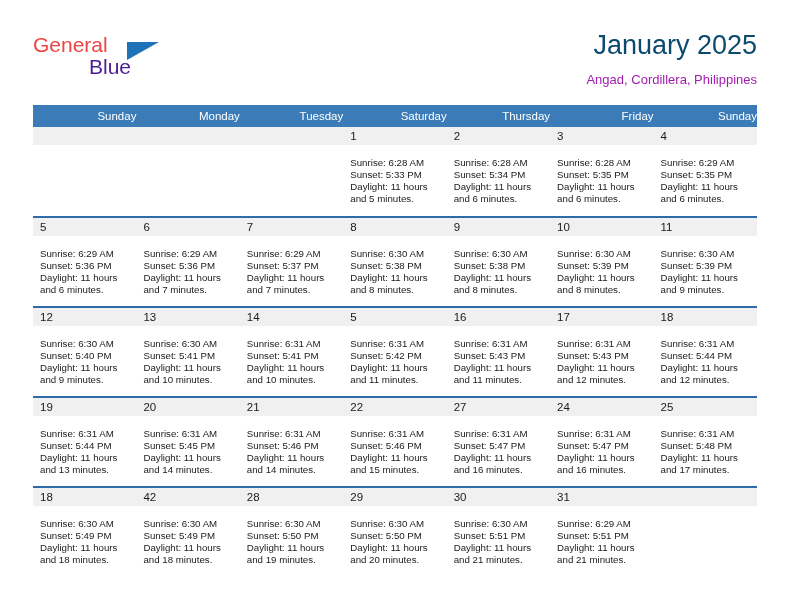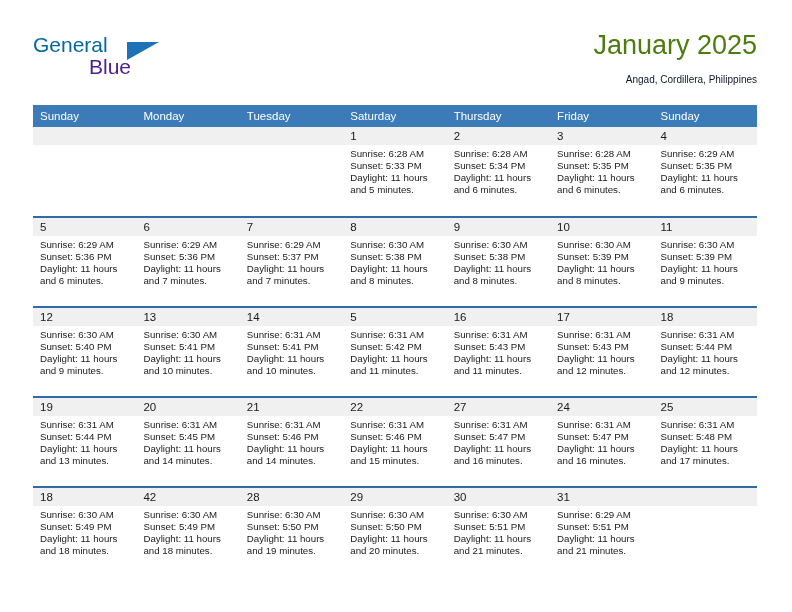--- a/index.html
+++ b/index.html
@@ -37,21 +37,21 @@
     top: 0;
     width: 200px;
     height: 58px;
   }
   .brand-general {
     position: absolute;
     left: 0;
     top: 5px;
     font-size: 21px;
     letter-spacing: 0px;
-    color: #0369a1;
+    color: #ef4444;
     font-family: "Liberation Sans", sans-serif;
   }
   .brand-blue {
     position: absolute;
     left: 56px;
     top: 27px;
     font-size: 21px;
     color: #4c1d95;
     font-family: "Liberation Sans", sans-serif;
   }
@@ -66,48 +66,48 @@
   }
 
   .title-block {
     position: absolute;
     right: 0;
     top: 0;
     text-align: right;
   }
   .cal-title {
     font-size: 27px;
-    color: #4d7c0f;
+    color: #0c4a6e;
     line-height: 34px;
     white-space: nowrap;
   }
   .cal-subtitle {
-    font-size: 10px;
-    color: #0f172a;
+    font-size: 13px;
+    color: #a21caf;
     line-height: 20px;
     margin-top: 8px;
     white-space: nowrap;
   }
 
   
   .calendar {
     position: absolute;
     left: 33px;
     top: 105px;
     width: 724px;
     border-collapse: collapse;
     table-layout: fixed;
   }
 
   .calendar th {
     background: #3b7cb8;
     color: #ffffff;
     font-size: 11.5px;
     font-weight: normal;
-    text-align: left;
+    text-align: right;
     padding: 5px 0 5px 7px;
     height: 19px;
     vertical-align: middle;
     box-sizing: border-box;
   }
 
   .calendar td {
     width: 103.43px;
     vertical-align: top;
     padding: 0;
@@ -137,21 +137,21 @@
     line-height: 18px;
     padding-left: 7px;
     font-size: 11.5px;
     color: #1a1a1a;
     box-sizing: border-box;
   }
   .cell.empty .daynum-band {
     background: #f0f0f0;
   }
   .details {
-    padding: 3px 6px 0 7px;
+    padding: 12px 6px 0 7px;
     font-size: 9.7px;
     line-height: 12.1px;
     color: #1a1a1a;
   }
   .details div {
     white-space: nowrap;
   }
 </style>
 </head>
 <body>

